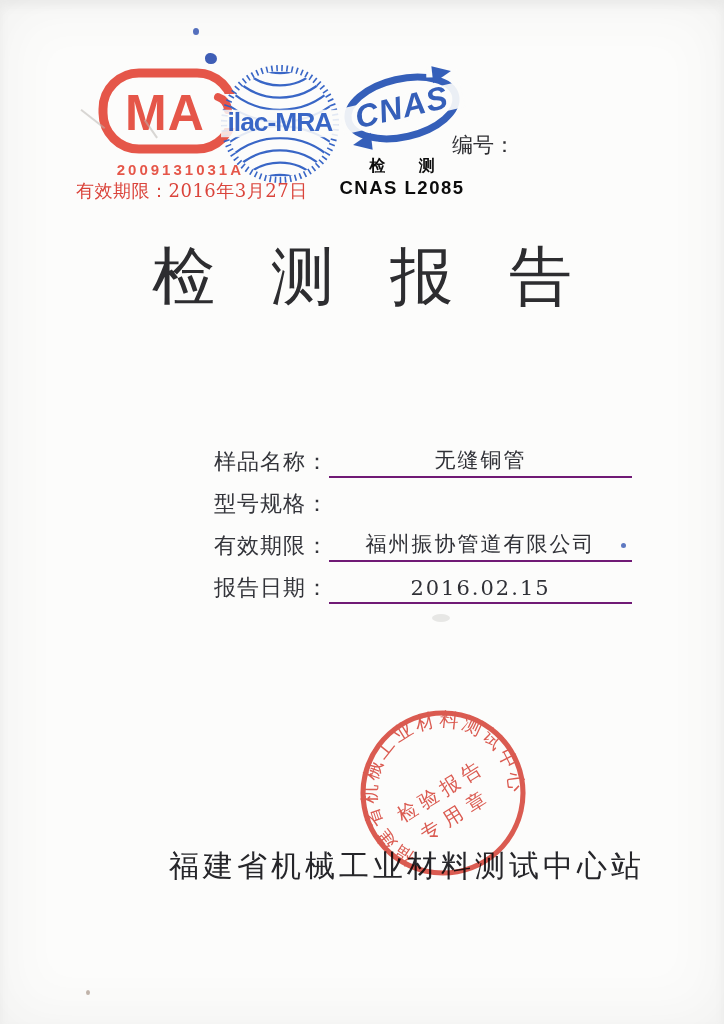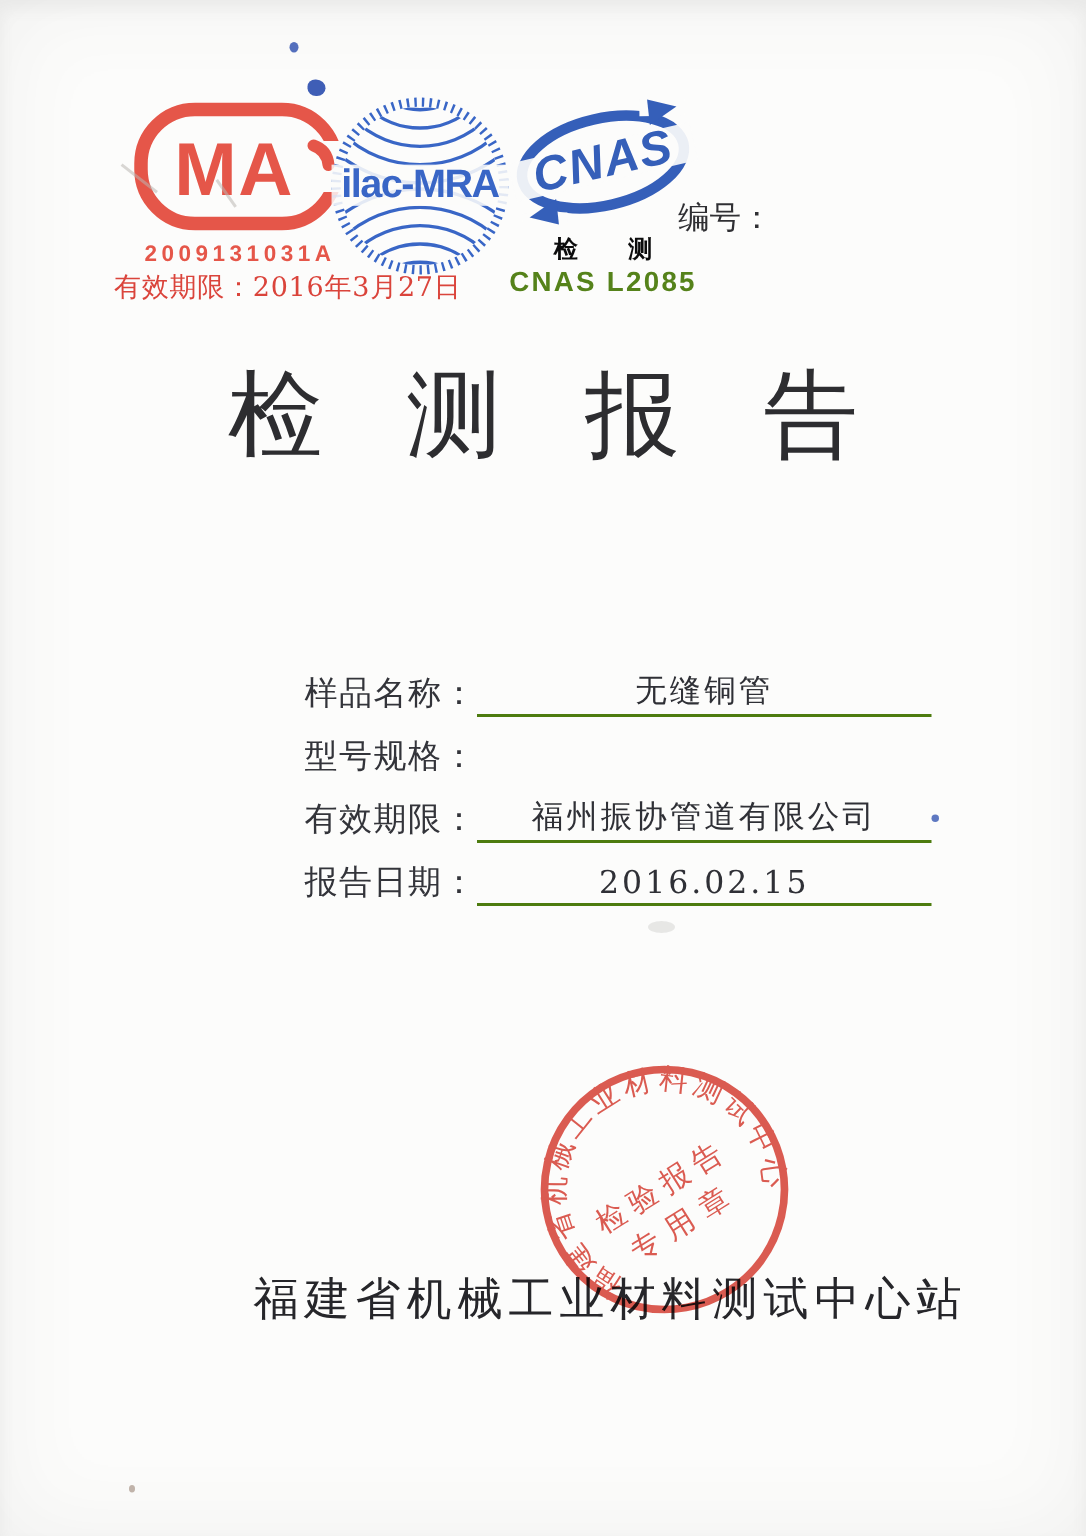--- a/index.html
+++ b/index.html
@@ -10,60 +10,60 @@
     position:relative;
     overflow:hidden;
   }
   .page {
     position:absolute; inset:0;
     background:#fcfcfb;
     box-shadow:inset 0 0 60px rgba(90,90,85,.07), inset 0 6px 10px rgba(120,120,115,.08);
   }
 
   
-  .cma-stamp { position:absolute; left:76px; top:66px; width:168px; text-align:center; opacity:.92; }
+  .cma-stamp { position:absolute; left:76px; top:66px; width:168px; text-align:right; opacity:.92; }
   .cma-certno {
     font-family:"Liberation Sans",sans-serif;
     color:#e4493a; font-size:15px; font-weight:bold; letter-spacing:3px; margin-top:1px;
   }
   .cma-validity {
     color:#d8352b; font-size:18px; font-weight:normal; letter-spacing:0.5px; margin-top:1px; white-space:nowrap;
   }
   .ilac-stamp { position:absolute; left:219px; top:63px; width:122px; height:122px; opacity:.95; }
   .cnas-stamp { position:absolute; left:332px; top:66px; width:140px; text-align:center; opacity:.95; }
   .cnas-type {
     color:#000000; font-size:16px; font-weight:bold; letter-spacing:14px; padding-left:14px; margin-top:-2px;
   }
   .cnas-accno {
     font-family:"Liberation Sans",sans-serif;
-    color:#4d7c0f; font-size:18.5px; font-weight:bold; letter-spacing:1.5px; margin-top:0px;
+    color:#000000; font-size:18.5px; font-weight:bold; letter-spacing:1.5px; margin-top:0px;
   }
 
   .report-no {
     position:absolute; left:452px; top:131px;
     font-size:21px; color:#2f2f33; display:flex; gap:12px; white-space:nowrap;
   }
   .report-no .no-value { letter-spacing:1.5px; }
 
   
   .title-row {
     position:absolute; top:234px; left:0; width:724px;
     display:flex; justify-content:center; gap:56px;
     font-size:63px; color:#2d2d30; font-weight:500;
   }
 
   
-  .fields { position:absolute; left:203px; top:436px; width:418px; }
+  .fields { position:absolute; left:214px; top:436px; width:418px; }
   .field-row { display:flex; align-items:flex-end; height:42px; }
   .field-label {
     flex:0 0 114px; font-size:22px; color:#33343a; letter-spacing:1px;
     padding-bottom:1px; white-space:nowrap;
   }
   .field-line {
-    flex:1; border-bottom:2px solid #4d7c0f; text-align:center;
+    flex:1; border-bottom:2px solid #701a75; text-align:center;
     padding-bottom:2px;
   }
   .field-value { font-size:21px; color:#2f3036; letter-spacing:2px; white-space:nowrap; }
 
   
   .footer-org {
     position:absolute; left:162px; top:846px; width:490px;
     text-align:center; font-size:30px; color:#26262a;
     letter-spacing:4px; font-weight:500; white-space:nowrap;
   }

